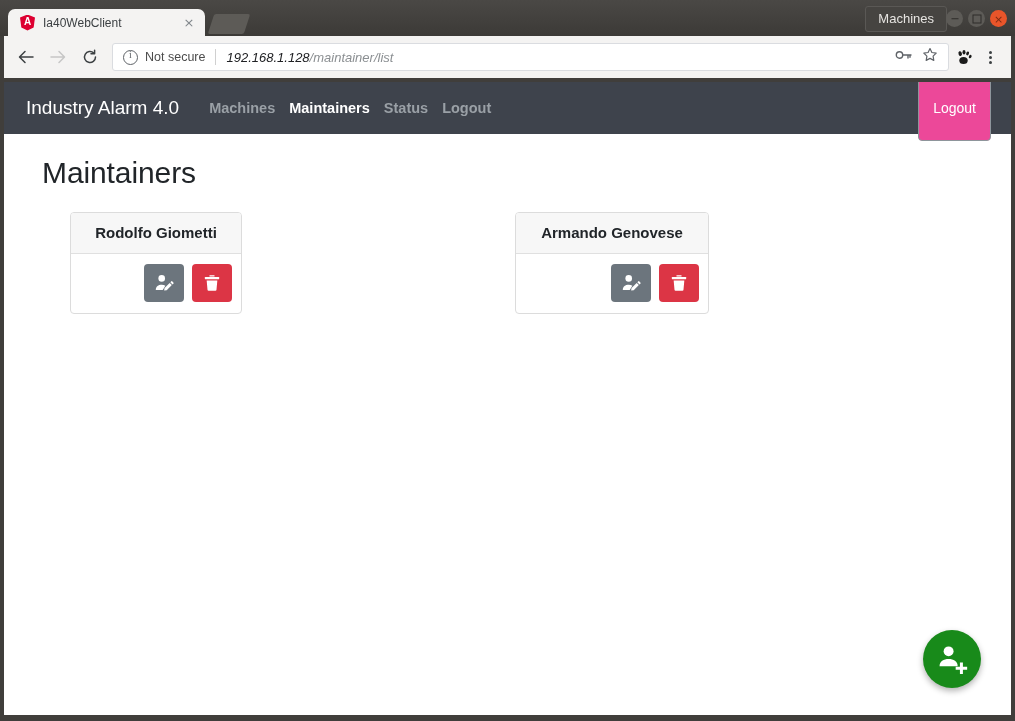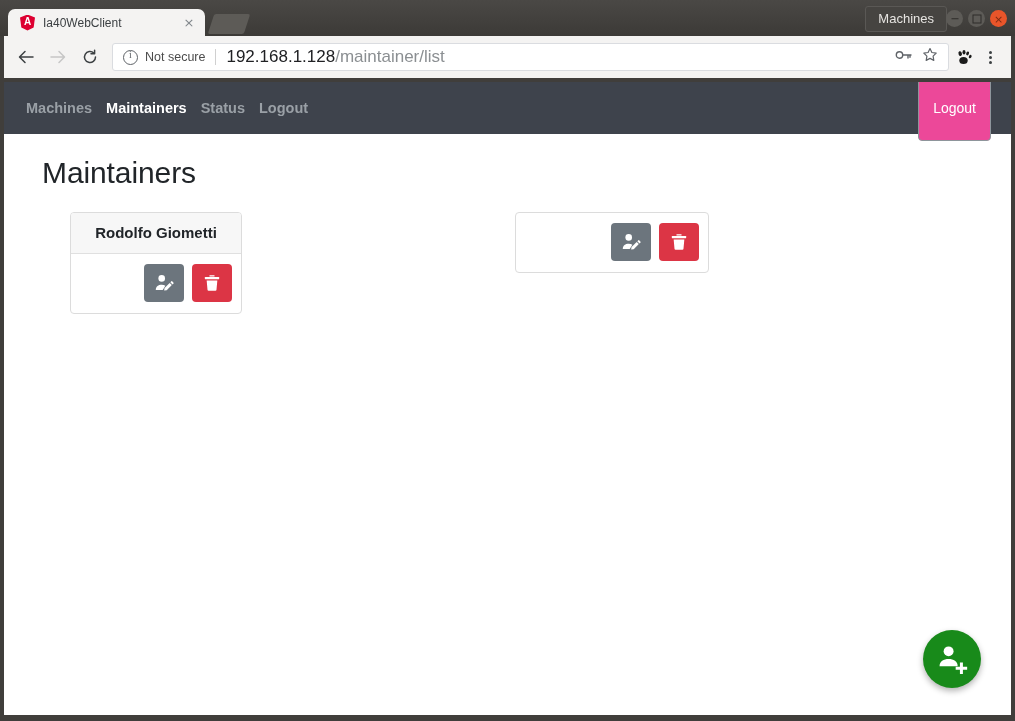--- a/index.html
+++ b/index.html
@@ -199,21 +199,21 @@
   .notsecure {
     font-size: 12.5px;
     color: #4c4c4c;
     white-space: nowrap;
   }
   .vsep {
     width: 1px; height: 16px;
     background: #d0d0d0;
     margin: 0 10px;
   }
-  .url { font-size: 17px; color: #202124; white-space: nowrap; }
+  .url { font-size: 13px; color: #202124; white-space: nowrap; font-style: italic; }
   .url .path { color: #8b8f92; }
   .omni-actions { margin-left: auto; display: flex; align-items: center; gap: 10px; padding-right: 4px; }
   .key-icon, .star-icon { cursor: pointer; }
   .ext-icon, .menu-icon {
     width: 26px; height: 28px;
     display: flex; align-items: center; justify-content: center;
     cursor: pointer;
     flex: 0 0 auto;
   }
   .menu-dots { display: flex; flex-direction: column; gap: 2px; }
@@ -420,20 +420,21 @@
           <span></span>
           <span></span>
           <span></span>
         </span>
     </div>
   </div>
 
   <div class="viewport">
 
     <div class="appnav">
+      <div class="brand">Industry Alarm 4.0</div>
       <div class="navlinks">
         <div class="navlink">Machines</div>
         <div class="navlink active">Maintainers</div>
         <div class="navlink">Status</div>
         <div class="navlink">Logout</div>
       </div>
       <div class="logout">Logout</div>
     </div>
 
     <div class="content">
@@ -461,20 +462,21 @@
                 </svg>
               </div>
             </div>
           </div>
         </div>
 
         <div class="card-col" style="width:228px"></div>
 
         <div class="card-col" style="width:228px">
           <div class="card wide">
+            <div class="card-header">Armando Genovese</div>
             <div class="card-body">
               <div class="btn-icon btn-edit">
                 <svg width="22" height="22" viewBox="0 0 24 24">
                   <circle cx="9.5" cy="7" r="3.6" fill="#ffffff"></circle>
                   <path d="M3 19.5c0-3.6 2.9-5.6 6.5-5.6 1.5 0 2.9.35 4 .98L10.6 19.5z" fill="#ffffff"></path>
                   <path d="M20.9 10.1l1.5 1.5a.6.6 0 0 1 0 .85l-1.1 1.1-2.35-2.35 1.1-1.1a.6.6 0 0 1 .85 0z" fill="#ffffff"></path>
                   <path d="M18.2 11.9l2.35 2.35-5.6 5.6-2.8.45.45-2.8z" fill="#ffffff"></path>
                 </svg>
               </div>
               <div class="btn-icon btn-delete">

